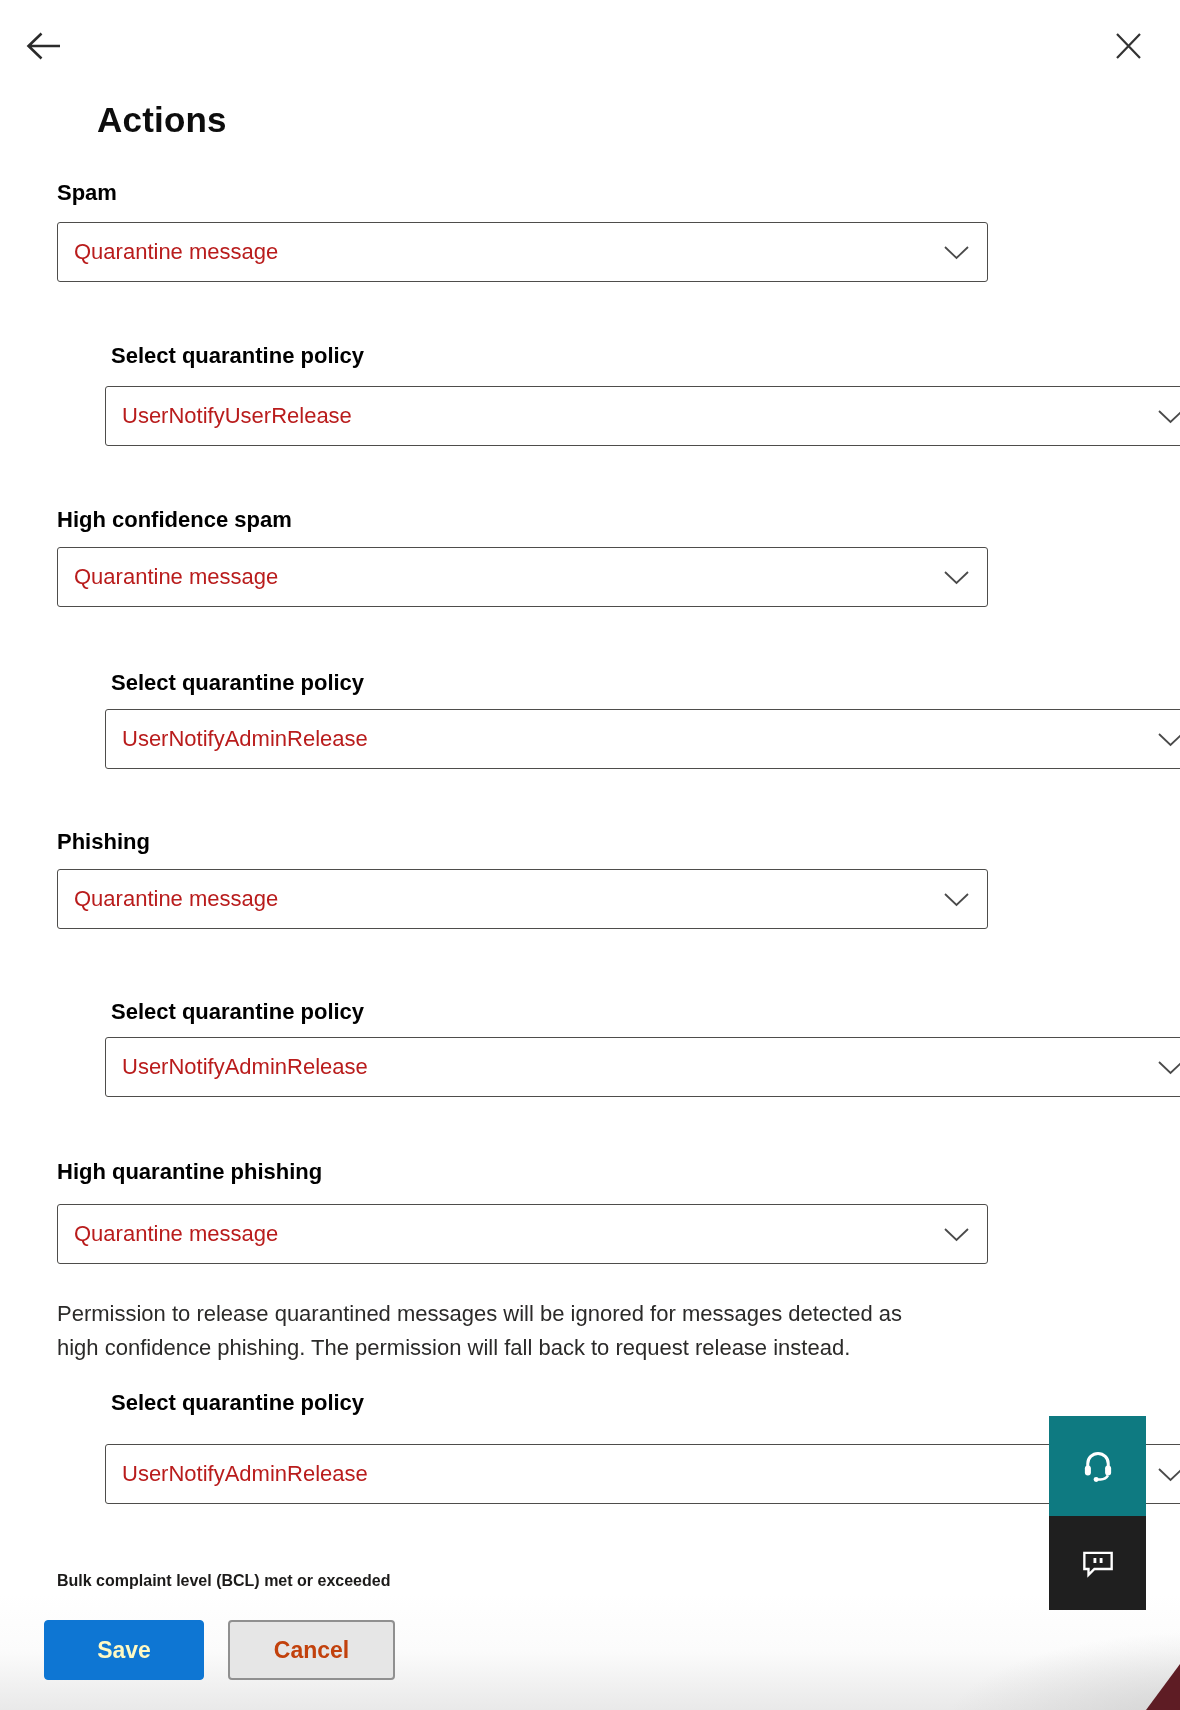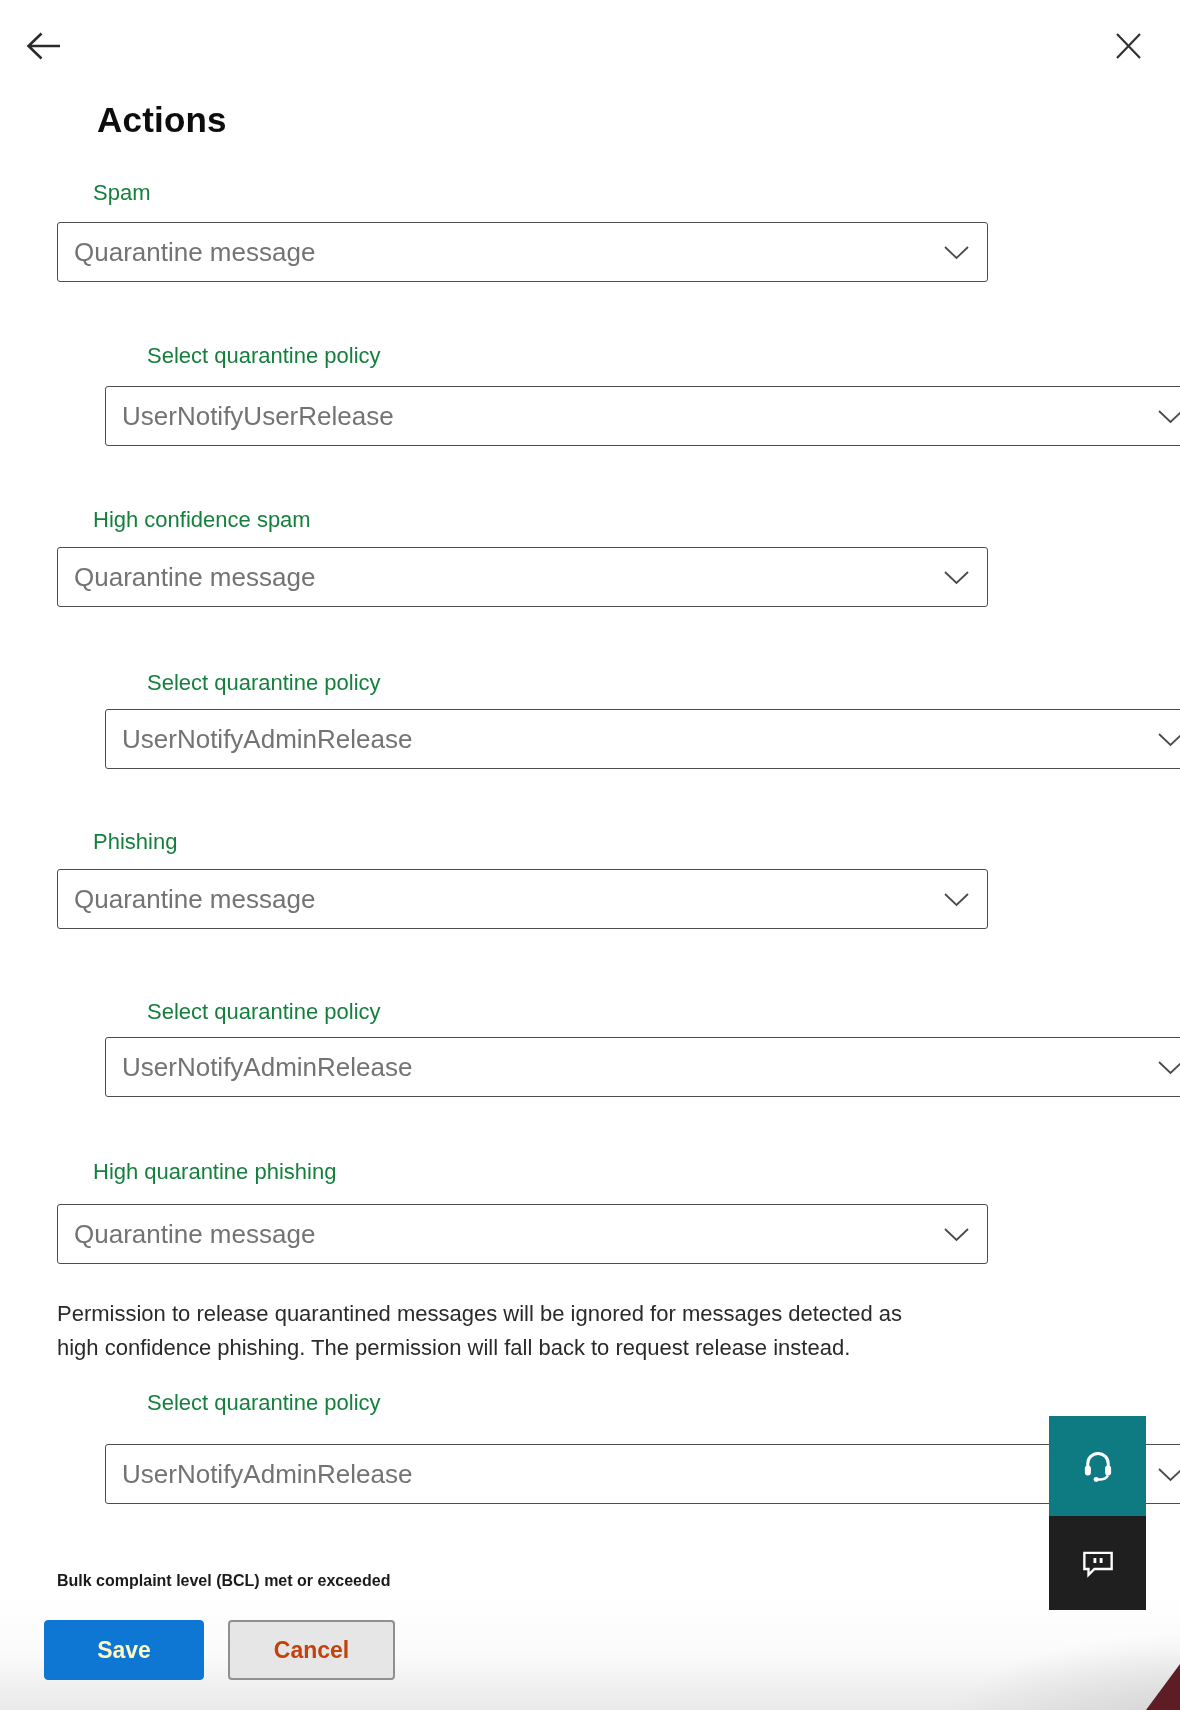--- a/index.html
+++ b/index.html
@@ -17,33 +17,33 @@
 
   
   .page-title{
     position:absolute;left:57px;top:100px;
     font-size:35px;font-weight:700;color:#0d0d0d;letter-spacing:.2px;margin-left:40px;
   }
 
   
   .field-label{
     position:absolute;left:57px;
-    font-size:22px;font-weight:400;color:#15803d;line-height:28px;white-space:nowrap;margin-left:36px;
+    font-size:22px;font-weight:700;color:#000000;line-height:28px;white-space:nowrap;
   }
   .field-label.indent{left:111px;}
 
   
   .dd{
     position:absolute;left:57px;width:931px;height:60px;box-sizing:border-box;
     background:#fff;border:1.5px solid #4e4d4b;border-radius:3px;
     display:flex;align-items:center;justify-content:space-between;
     padding:0 17px 0 16px;cursor:pointer;
   }
   .dd.indent{left:105px;width:1097px;}
-  .dd-value{font-size:26px;color:#737373;font-weight:400;white-space:nowrap;text-align:right;}
+  .dd-value{font-size:22px;color:#b91c1c;font-weight:400;white-space:nowrap;text-align:right;}
   .dd-chevron{flex:0 0 auto;line-height:0;}
 
   
   .note{
     position:absolute;left:57px;top:1297px;width:1080px;
     font-size:22px;color:#2b2a29;line-height:34px;font-weight:400;
   }
   .note span{display:block;}
 
   

